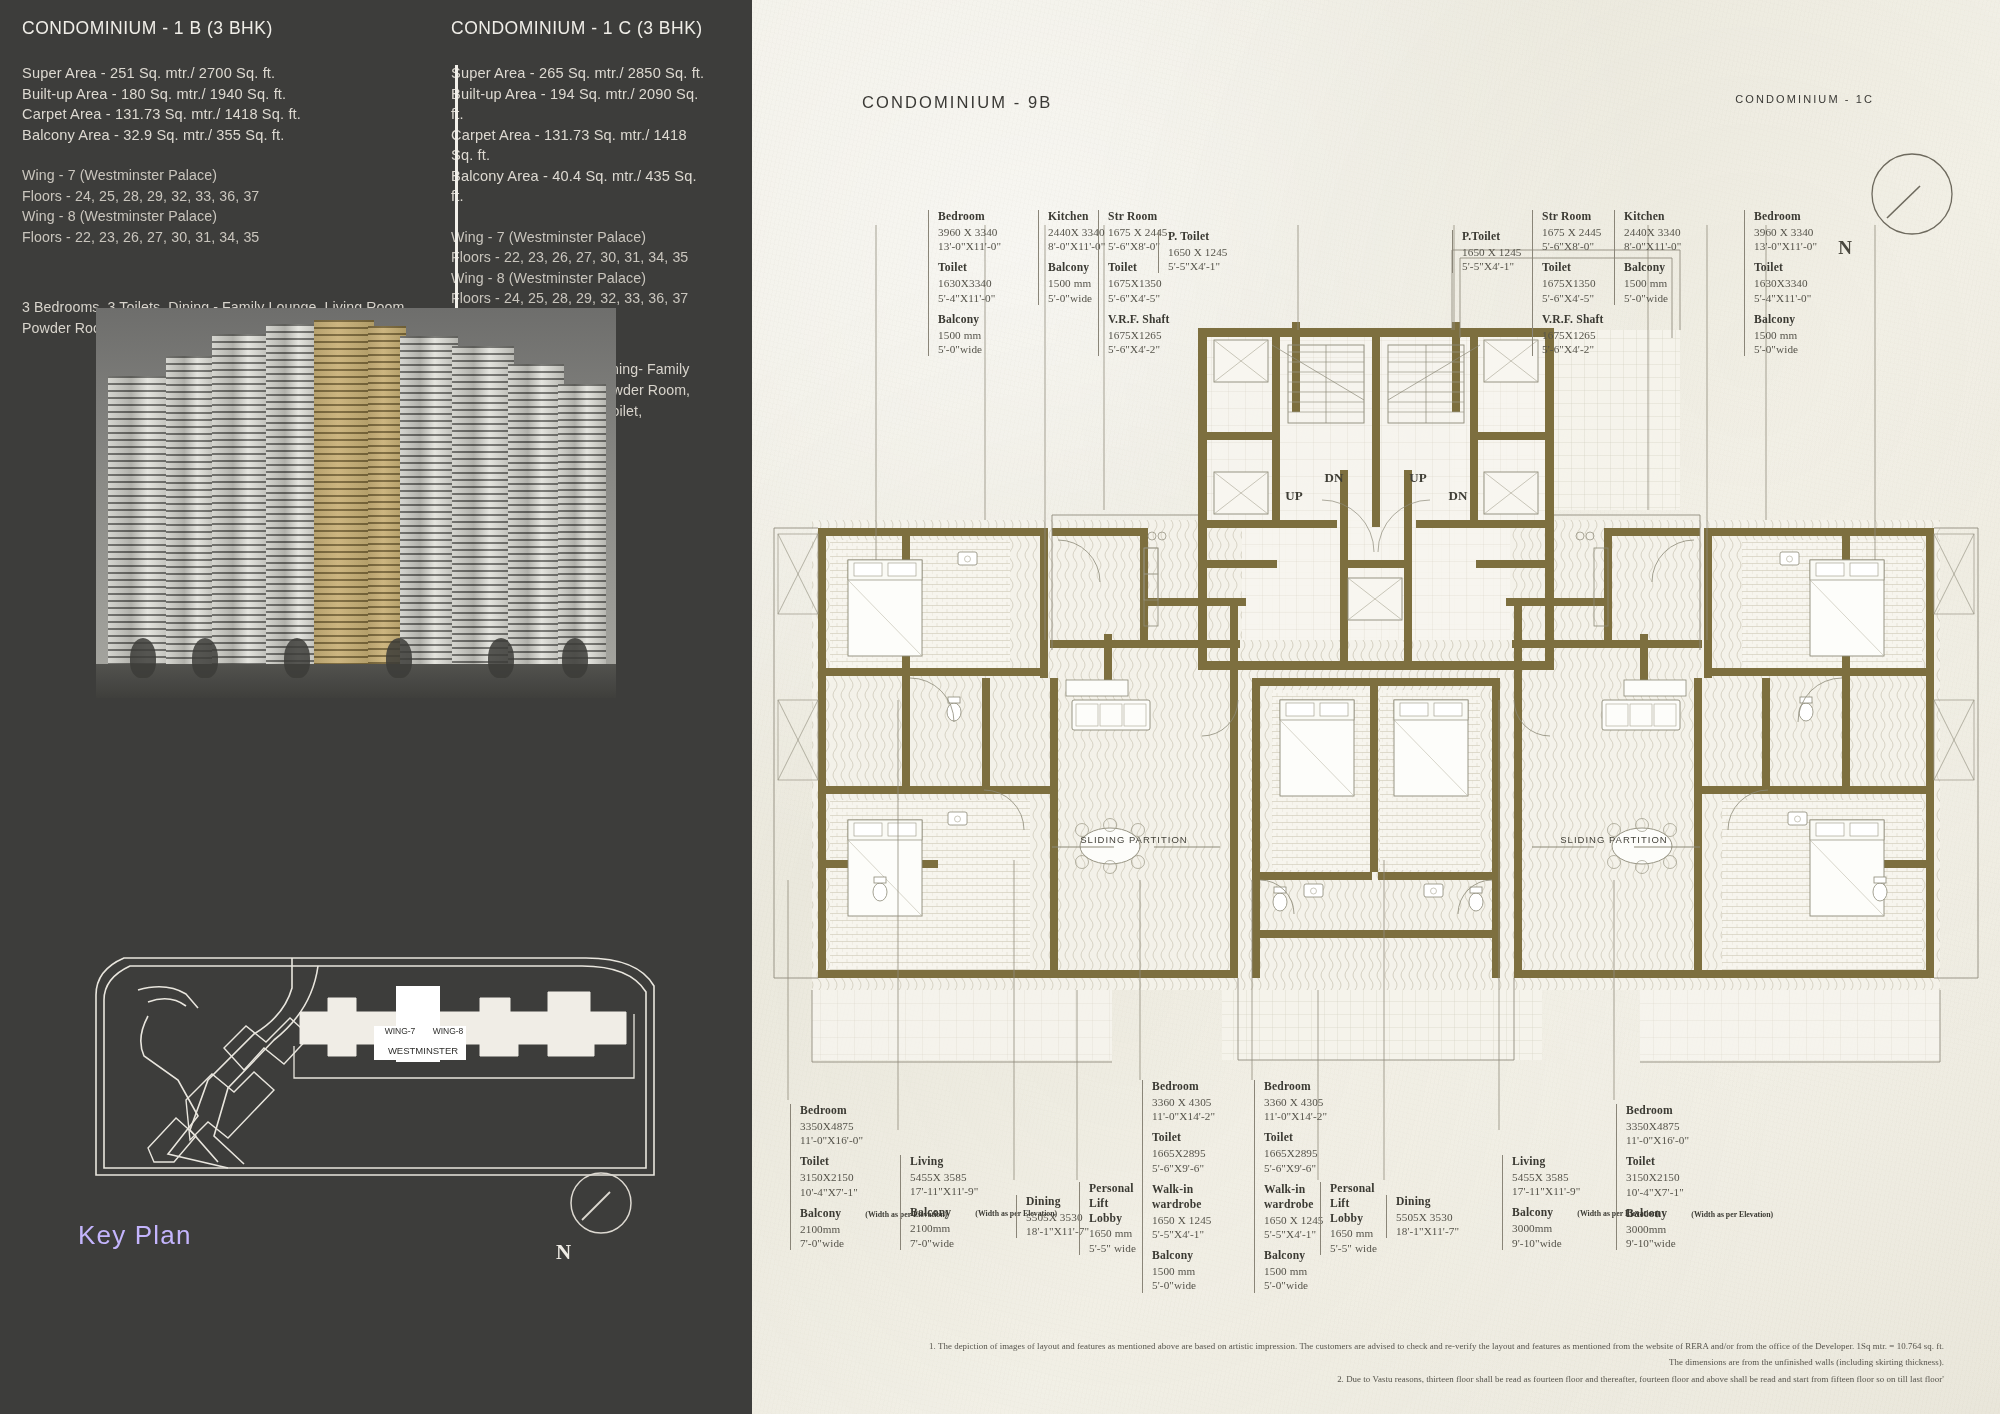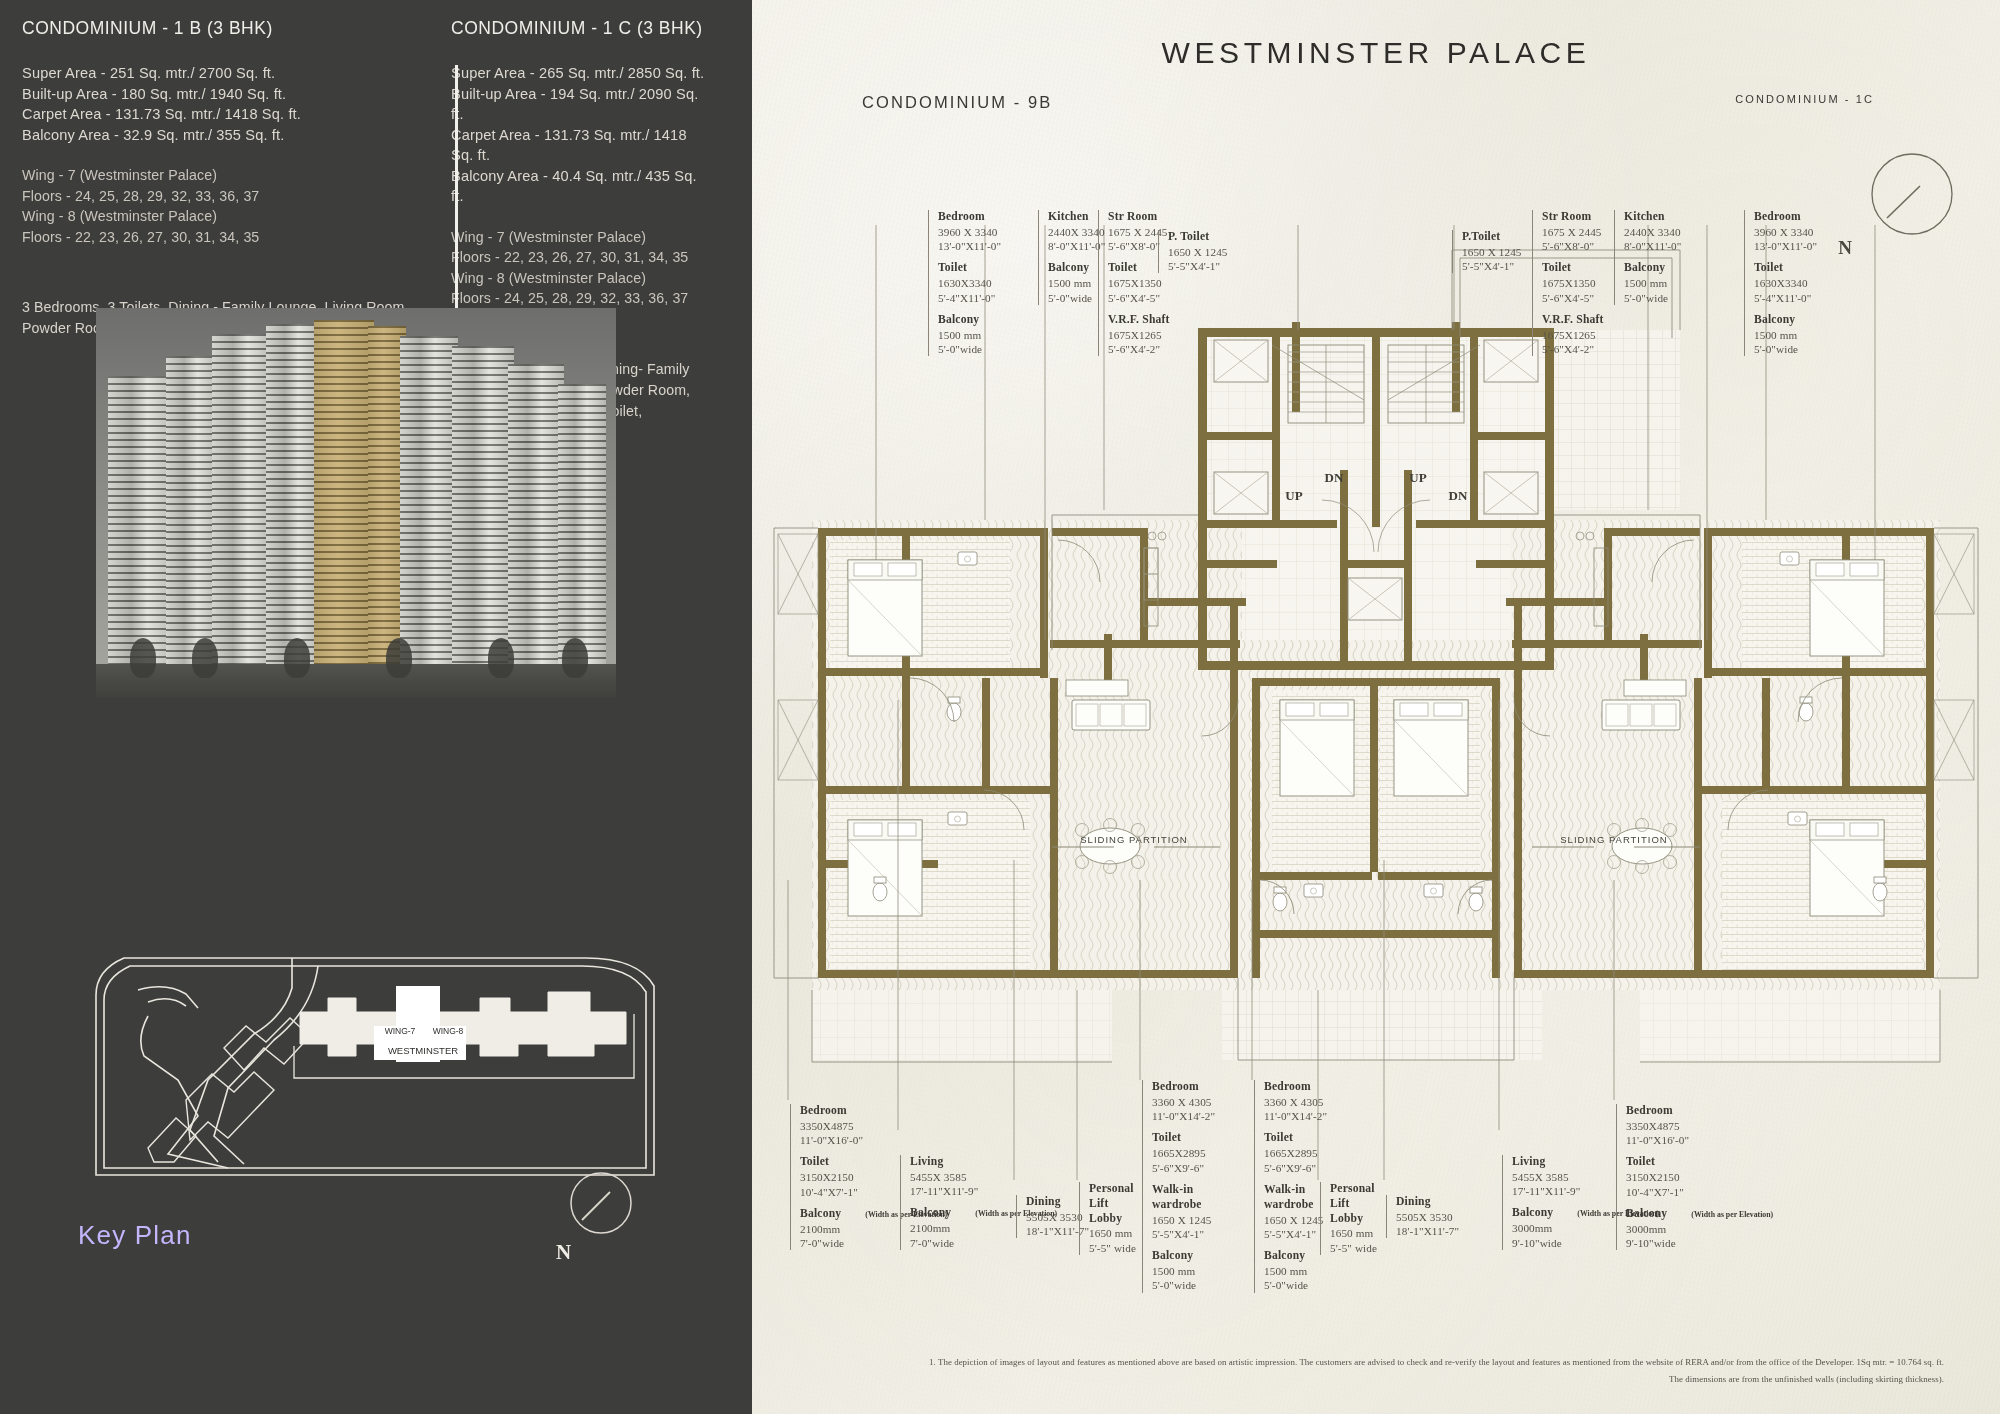--- a/index.html
+++ b/index.html
@@ -233,21 +233,20 @@
     <svg id="kp-compass" width="66" height="66">
       <circle cx="33" cy="33" r="30" fill="none" stroke="#ddd9d1" stroke-width="1.5"></circle>
       <line x1="14" y1="50" x2="42" y2="22" stroke="#ddd9d1" stroke-width="1.8"></line>
     </svg>
     <div id="kp-n">N</div>
   </div>
 
   <div id="right-panel">
     <div id="paper-grain"></div>
 
-    <div id="plan-title">WESTMINSTER PALACE</div>
     <div id="label-1b">CONDOMINIUM - 9B</div>
     <div id="label-1c">CONDOMINIUM - 1C</div>
 
     <svg id="north-compass" width="88" height="88">
       <circle cx="44" cy="44" r="40" fill="none" stroke="#6e6a5e" stroke-width="1.3"></circle>
       <line x1="19" y1="68" x2="52" y2="36" stroke="#6e6a5e" stroke-width="1.6"></line>
     </svg>
     <div id="north-letter">N</div>
 
     <svg id="plan-svg" viewBox="0 0 1248 1414">
@@ -798,15 +797,16 @@
       <div class="blk">
         <span class="rn"><span>Balcony</span><span class="tiny">(Width as per Elevation)</span></span>
         <span class="rd">3000mm</span>
         <span class="rd">9'-10"wide</span>
       </div>
     </div>
 
     <div id="footer-note">
       <p>1. The depiction of images of layout and features as mentioned above are based on artistic impression. The customers are advised to check and re-verify the layout and features as mentioned from the website of RERA and/or from the office of the Developer. 1Sq mtr. = 10.764 sq. ft.</p>
       <p class="indent">The dimensions are from the unfinished walls (including skirting thickness).</p>
+      <p>2. Due to Vastu reasons, thirteen floor shall be read as fourteen floor and thereafter, fourteen floor and above shall be read and start from fifteen floor so on till last floor'</p>
     </div>
   </div>
 </div>
 
 </body></html>

